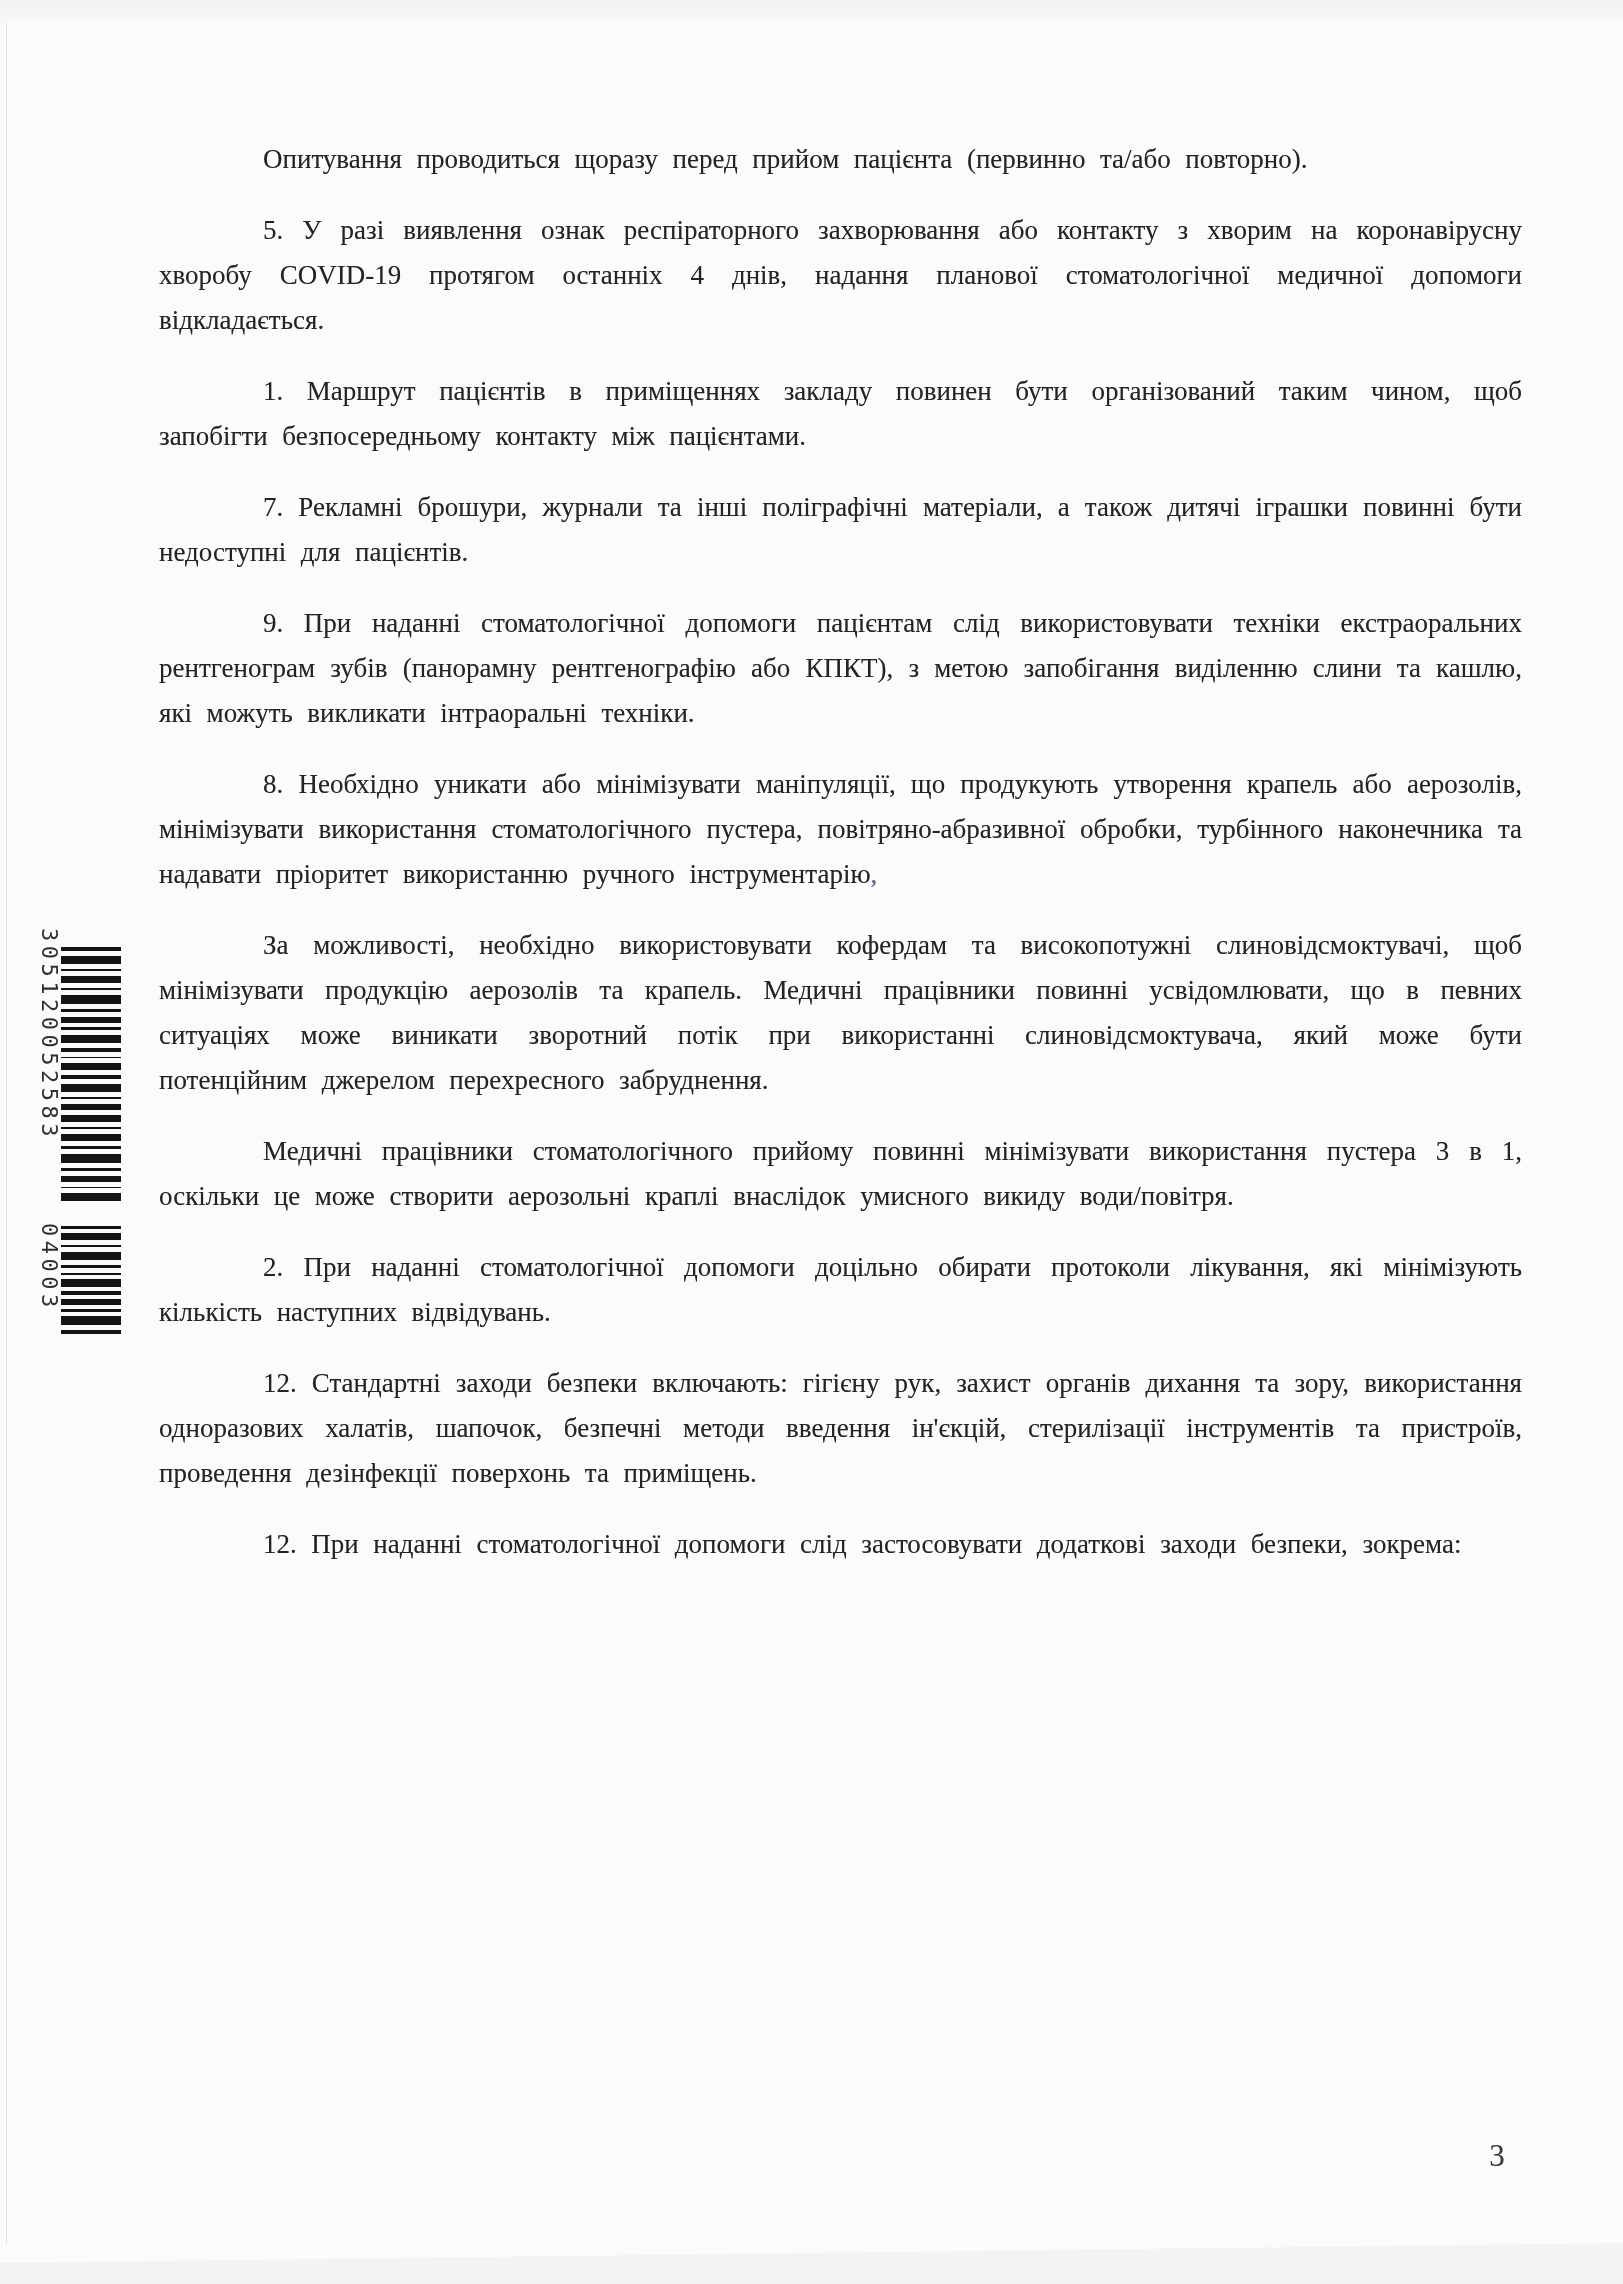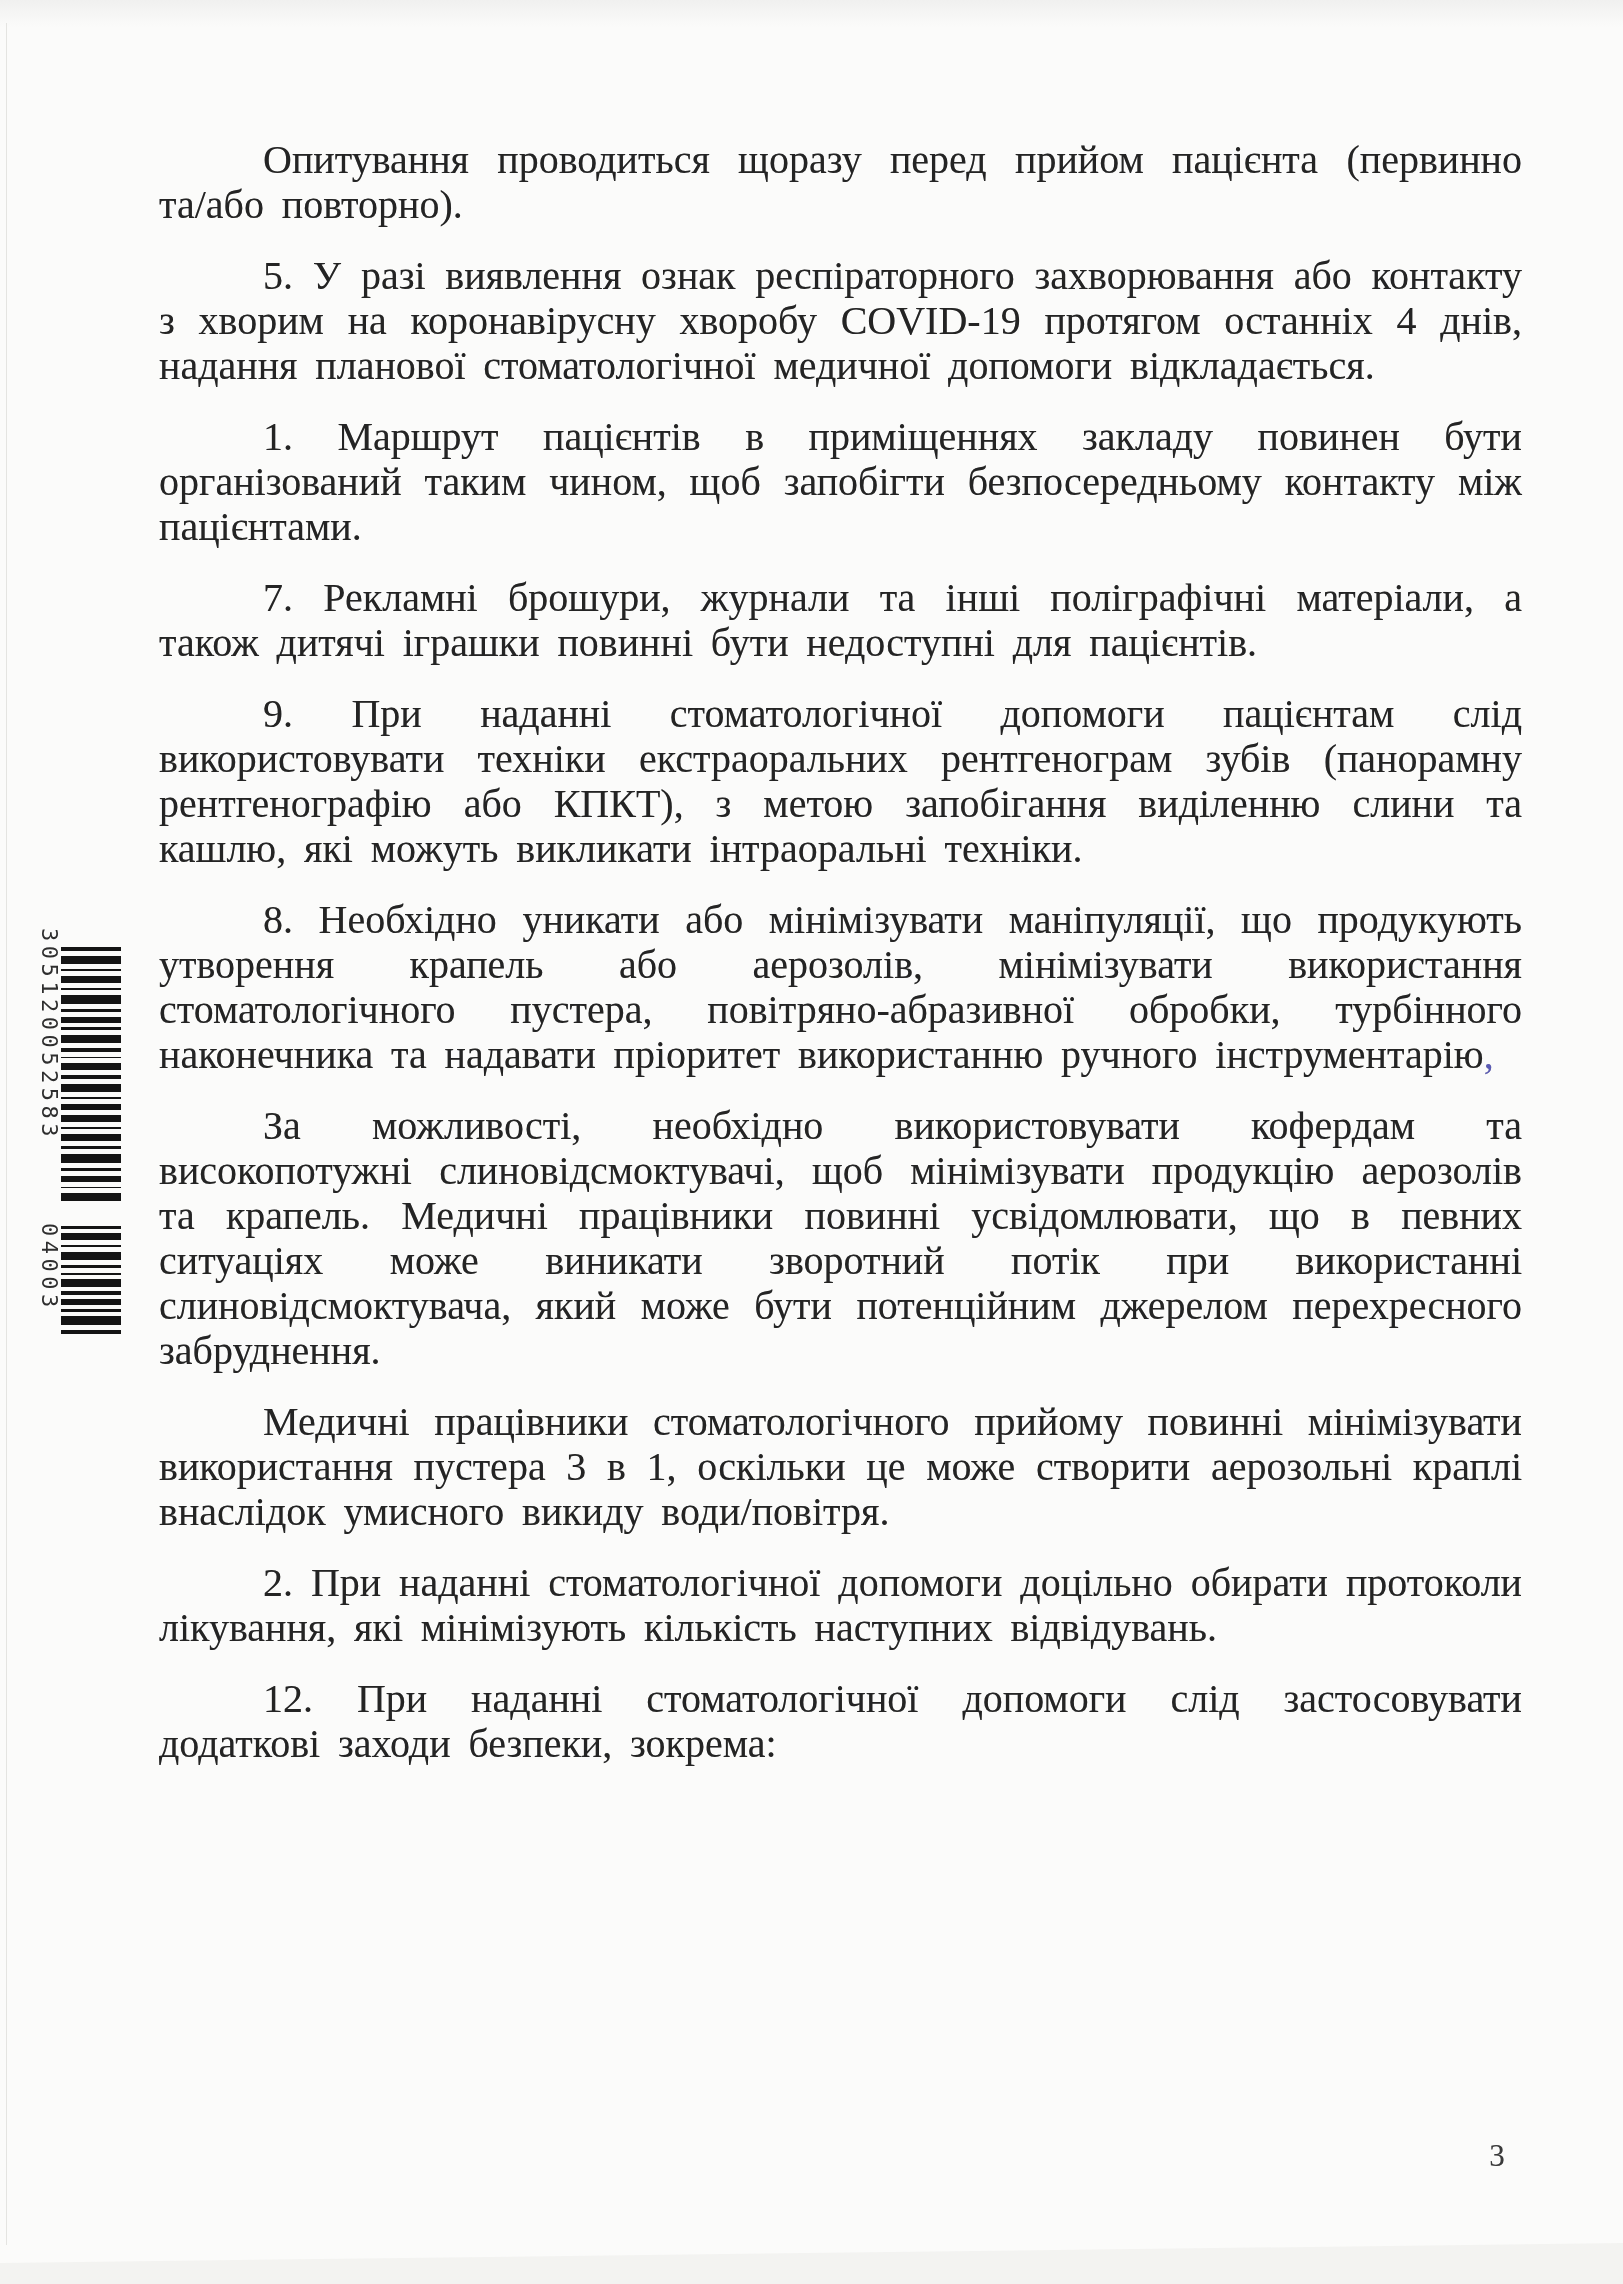--- a/index.html
+++ b/index.html
@@ -29,21 +29,21 @@
   }
   
   .text-block {
     position: absolute;
     left: 159px;
     top: 137px;
     width: 1363px;
   }
   .text-block p {
     margin: 0 0 26px 0;
-    font-size: 40px;
+    font-size: 27px;
     line-height: 45px;
     text-align: justify;
     text-indent: 104px;
     word-spacing: 7.8px;
     text-shadow: 0 0 0.6px rgba(40,40,40,0.35);
   }
   .blue-mark { color: #5b5bb5; }
   
   .page-number {
     position: absolute;
@@ -151,20 +151,21 @@
   <div class="text-block">
     <p>Опитування проводиться щоразу перед прийом пацієнта (первинно та/або повторно).</p>
     <p>5. У разі виявлення ознак респіраторного захворювання або контакту з хворим на коронавірусну хворобу COVID-19 протягом останніх 4 днів, надання планової стоматологічної медичної допомоги відкладається.</p>
     <p>1. Маршрут пацієнтів в приміщеннях закладу повинен бути організований таким чином, щоб запобігти безпосередньому контакту між пацієнтами.</p>
     <p>7. Рекламні брошури, журнали та інші поліграфічні матеріали, а також дитячі іграшки повинні бути недоступні для пацієнтів.</p>
     <p>9. При наданні стоматологічної допомоги пацієнтам слід використовувати техніки екстраоральних рентгенограм зубів (панорамну рентгенографію або КПКТ), з метою запобігання виділенню слини та кашлю, які можуть викликати інтраоральні техніки.</p>
     <p><span>8. Необхідно уникати або мінімізувати маніпуляції, що продукують утворення крапель або аерозолів, мінімізувати використання стоматологічного пустера, повітряно-абразивної обробки, турбінного наконечника та надавати пріоритет використанню ручного інструментарію</span><span class="blue-mark">,</span></p>
     <p>За можливості, необхідно використовувати кофердам та високопотужні слиновідсмоктувачі, щоб мінімізувати продукцію аерозолів та крапель. Медичні працівники повинні усвідомлювати, що в певних ситуаціях може виникати зворотний потік при використанні слиновідсмоктувача, який може бути потенційним джерелом перехресного забруднення.</p>
     <p>Медичні працівники стоматологічного прийому повинні мінімізувати використання пустера 3 в 1, оскільки це може створити аерозольні краплі внаслідок умисного викиду води/повітря.</p>
     <p>2. При наданні стоматологічної допомоги доцільно обирати протоколи лікування, які мінімізують кількість наступних відвідувань.</p>
+    <p>12. Стандартні заходи безпеки включають: гігієну рук, захист органів дихання та зору, використання одноразових халатів, шапочок, безпечні методи введення ін'єкцій, стерилізації інструментів та пристроїв, проведення дезінфекції поверхонь та приміщень.</p>
     <p>12. При наданні стоматологічної допомоги слід застосовувати додаткові заходи безпеки, зокрема:</p>
   </div>
 
   <div class="page-number">3</div>
 
   <div class="scan-bottom"></div>
 
 </div>
 
 

